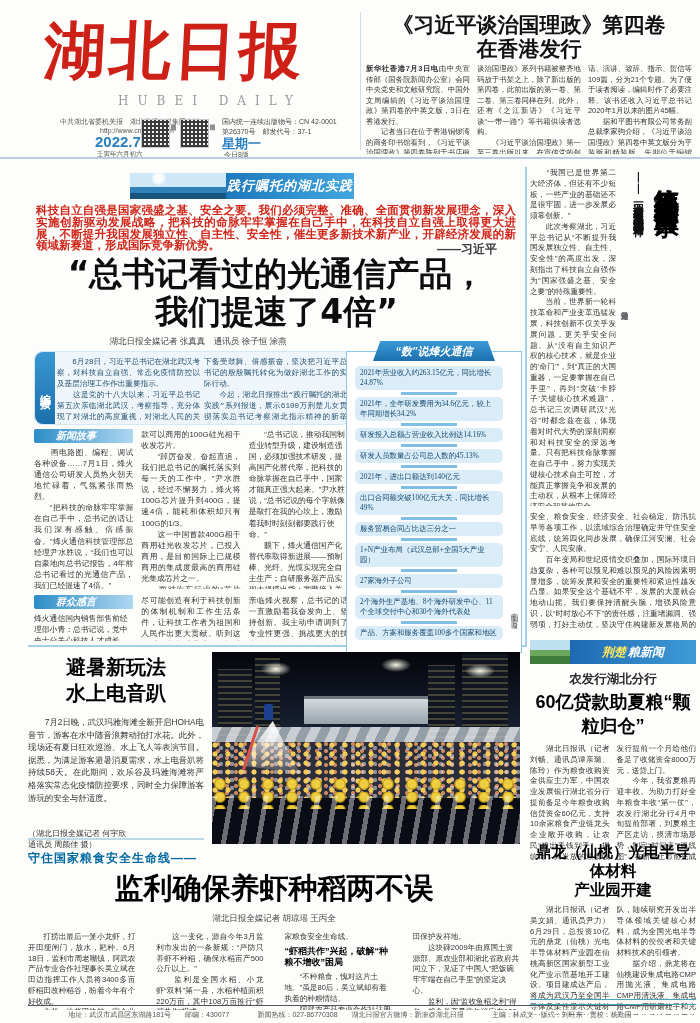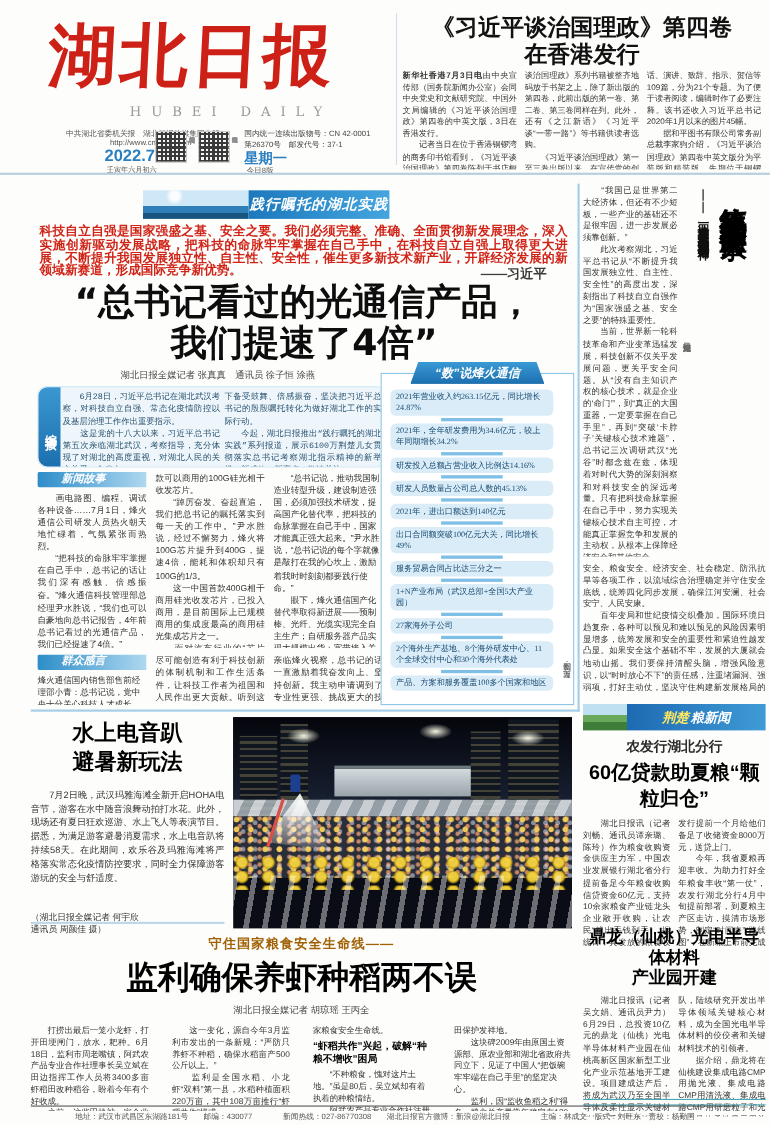--- a/index.html
+++ b/index.html
@@ -65,21 +65,21 @@
   .sec-label{width:92px;height:14px;background:linear-gradient(90deg,#2d8dc8,#c2e3f6);color:#fff;
              font-size:10px;font-weight:bold;font-style:italic;line-height:14px;padding-left:22px;
              border-radius:2px;margin-bottom:4px;}
   .pk-story{left:6px;top:262px;width:314px;height:160px;display:flex;gap:8px;}
   .pk-story .col{flex:1;font-size:7.8px;line-height:1.42;color:#333;overflow:hidden;}
   .pk-test{left:6px;top:428px;width:314px;height:46px;display:flex;gap:8px;}
   .pk-test .col{flex:1;font-size:7.8px;line-height:1.42;color:#333;overflow:hidden;}
   .test-lead{font-weight:normal;}
 
   
-  .stats{left:318px;top:172px;width:174px;height:300px;border:1.5px solid #8ec6e8;background:#fff;}
+  .stats{left:318px;top:184px;width:174px;height:300px;border:1.5px solid #8ec6e8;background:#fff;}
   .stats-title{position:absolute;left:50%;top:-11px;transform:translateX(-50%);width:122px;height:20px;
       background:linear-gradient(#3a9ad6,#1c6fae);clip-path:polygon(6% 0,94% 0,100% 100%,0 100%);
       color:#fff;font-size:11px;font-weight:bold;font-style:italic;display:flex;align-items:center;
       justify-content:center;}
   .stats-list{margin:14px 18px 0 8px;font-family:Liberation Serif, serif;}
   .stat-item{background:#d9ecf8;border-radius:5px;padding:2px 5px;font-size:7.4px;line-height:1.35;
              color:#17496f;}
   .conn{height:3px;width:56px;background:#7fbfe6;margin:2px auto;}
   .stats-credit{position:absolute;right:2px;bottom:36px;writing-mode:vertical-rl;font-size:7px;color:#555;}
 
@@ -146,21 +146,21 @@
      background:linear-gradient(#39b3c4,#8fd9e2);
      background-image:repeating-linear-gradient(100deg,rgba(255,255,255,.4) 0 5px,transparent 5px 17px);}
   .ph-spray{position:absolute;left:9%;top:36%;width:60px;height:52px;
      background:linear-gradient(rgba(255,255,255,.95),rgba(255,255,255,.15));
      clip-path:polygon(55% 0,100% 100%,0 85%);}
   .ph-rider{position:absolute;left:17%;top:27%;width:9px;height:16px;background:#1c3f8f;border-radius:2px;}
   .ph-hose{position:absolute;left:12%;top:38%;width:3px;height:46px;background:#d8504a;transform:rotate(18deg);}
 
   
   .jl{left:28px;top:850px;width:492px;}
-  .jl-kicker{text-align:center;font-size:12px;font-weight:bold;letter-spacing:1px;color:#a16207;}
+  .jl-kicker{font-size:12px;font-weight:bold;letter-spacing:1px;color:#0369a1;}
   .jl-head{text-align:center;font-size:29px;font-weight:900;color:#000;margin-top:2px;}
   .jl-byline{text-align:center;font-size:8.5px;color:#444;margin-top:4px;}
   .jl-cols{display:flex;gap:21px;margin-top:7px;height:78px;overflow:hidden;}
   .jl-col{flex:1;font-size:7.6px;line-height:1.42;color:#333;}
   .jl-sub{font-weight:900;font-size:9px;line-height:1.3;margin:3px 0;color:#000;}
 
   
   .foot-rule{left:28px;top:1005px;width:644px;height:1px;background:#555;}
   .footer{left:0;top:1010px;width:700px;text-align:center;font-size:7px;color:#555;}
 </style>
@@ -306,22 +306,22 @@
       <div class="grain-col just pre">　　湖北日报讯（记者刘畅、通讯员谭亲璐、陈玲）作为粮食收购资金供应主力军，中国农业发展银行湖北省分行提前备足今年粮食收购信贷资金60亿元，支持10余家粮食产业链龙头企业敞开收购，让农民“粮出手钱到手”。据统计，其发放的粮食收购贷款占全省收购贷款资金的60%。
 　　“地处收购点，敞开收！”6月29日，在全省最大的小麦加工基地，湖北庆源粮油集团的仓库里堆起高高的新麦堆，“已经收购了5万多吨，基本完成目标。”该公司负责人说，今年农</div>
       <div class="grain-col just pre">发行提前一个月给他们备足了收储资金8000万元，送贷上门。
 　　今年，我省夏粮再迎丰收。为助力打好全年粮食丰收“第一仗”，农发行湖北分行4月中旬提前部署，到夏粮主产区走访，摸清市场形势，制定“时间表”“路线图”，在新粮上市前完成客户评级授信，以充足资金确保“钱等粮”，防止出现“卖粮难”和“打白条”。
 　　据粮食部门统计，截至6月底，全省1570万亩夏粮已基本入库。</div>
     </div>
   </div>
 
   <div class="abs wp">
     <div class="wp-head">
+      <div>避暑新玩法</div>
       <div>水上电音趴</div>
-      <div>避暑新玩法</div>
     </div>
     <div class="wp-body just pre">　　7月2日晚，武汉玛雅海滩全新开启HOHA电音节，游客在水中随音浪舞动拍打水花。此外，现场还有夏日狂欢巡游、水上飞人等表演节目。据悉，为满足游客避暑消夏需求，水上电音趴将持续58天。在此期间，欢乐谷及玛雅海滩将严格落实常态化疫情防控要求，同时全力保障游客游玩的安全与舒适度。</div>
     <div class="wp-credit pre">（湖北日报全媒记者 何宇欣
 通讯员 周颜佳 摄）</div>
   </div>
   <div class="abs wp-rule"></div>
 
   <div class="abs photo">
     <div class="ph-sky"></div>
     <div class="ph-bldg" style="left:2%;top:9%;width:11%;height:38%;"></div>

